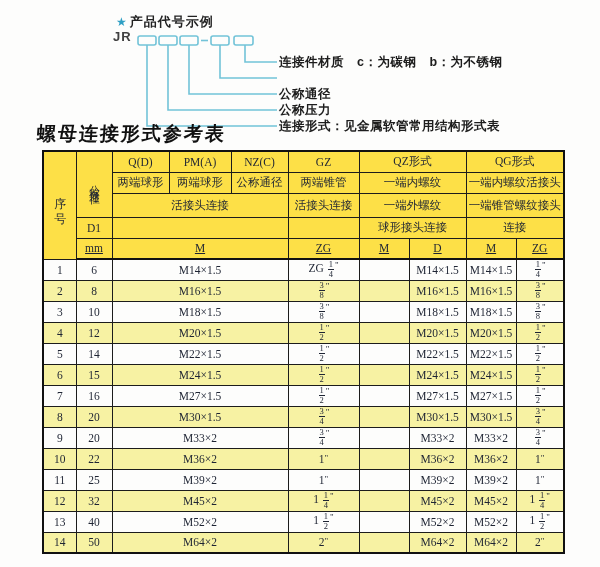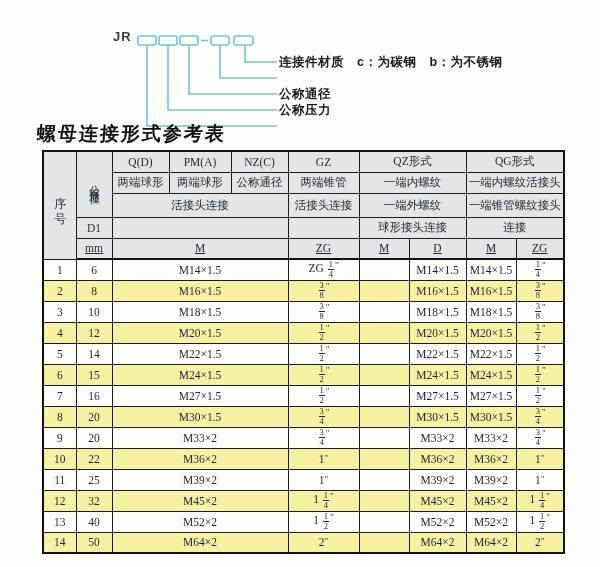--- a/index.html
+++ b/index.html
@@ -36,21 +36,21 @@
   table.ref{
     position:absolute;left:42px;top:150px;width:521px;
     border-collapse:collapse;table-layout:fixed;
     font-size:11.5px;color:#1e2433;
   }
   table.ref td,table.ref th{
     border:1px solid #1c1c1c;text-align:center;vertical-align:middle;
     padding:0;font-weight:normal;overflow:hidden;white-space:nowrap;
   }
   table.ref{border:2px solid #111;}
-  thead td{background:#e5e5e5;}
+  thead td{background:#fde047;}
   thead tr{height:21px;}
   thead tr.r3{height:24px;}
   thead tr.r5 td{border-bottom:2px solid #111;text-decoration:underline;}
   tbody tr{height:21px;}
   tbody tr.alt td{background:#f7f2a3;}
   .v-seq{
     writing-mode:vertical-rl;text-orientation:upright;
     letter-spacing:17px;font-size:12px;margin:0 auto;
   }
   .v-dn{
@@ -62,20 +62,23 @@
     font-size:8.5px;line-height:1.1;margin:0 1px;
   }
   .stack .num{border-bottom:1px solid #1e2433;padding:0 1px;}
   .stack .den{padding:0 1px;}
   .q{font-size:9px;vertical-align:top;line-height:1;position:relative;top:1px;}
 </style>
 </head>
 <body>
 
 <div class="diagram">
+  <div class="diagram-title">
+    <span class="star">★</span><span>产品代号示例</span>
+  </div>
   <div class="code-prefix">JR</div>
 
   <svg class="callouts" width="600" height="145">
     <g fill="none" stroke="#72c3d8" stroke-width="1.6">
 
       <rect x="138" y="36" width="18" height="9" rx="2"></rect>
       <rect x="159" y="36" width="18" height="9" rx="2"></rect>
       <rect x="180" y="36" width="18" height="9" rx="2"></rect>
       <line x1="201" y1="40.5" x2="208" y2="40.5"></line>
       <rect x="211" y="36" width="18" height="9" rx="2"></rect>
@@ -85,20 +88,21 @@
       <polyline points="220,45 220,78 277,78"></polyline>
       <polyline points="189,45 189,94 277,94"></polyline>
       <polyline points="168,45 168,110 277,110"></polyline>
       <polyline points="147,45 147,126 277,126"></polyline>
     </g>
   </svg>
 
   <div class="dlabel" style="top:54px">连接件材质　c：为碳钢　b：为不锈钢</div>
   <div class="dlabel" style="top:86px">公称通径</div>
   <div class="dlabel" style="top:102px">公称压力</div>
+  <div class="dlabel" style="top:118px">连接形式：见金属软管常用结构形式表</div>
 </div>
 
 <div class="table-title">螺母连接形式参考表</div>
 
 <table class="ref">
   <colgroup>
     <col style="width:33px">
       <col style="width:36px">
     <col style="width:57px">
       <col style="width:62px">

